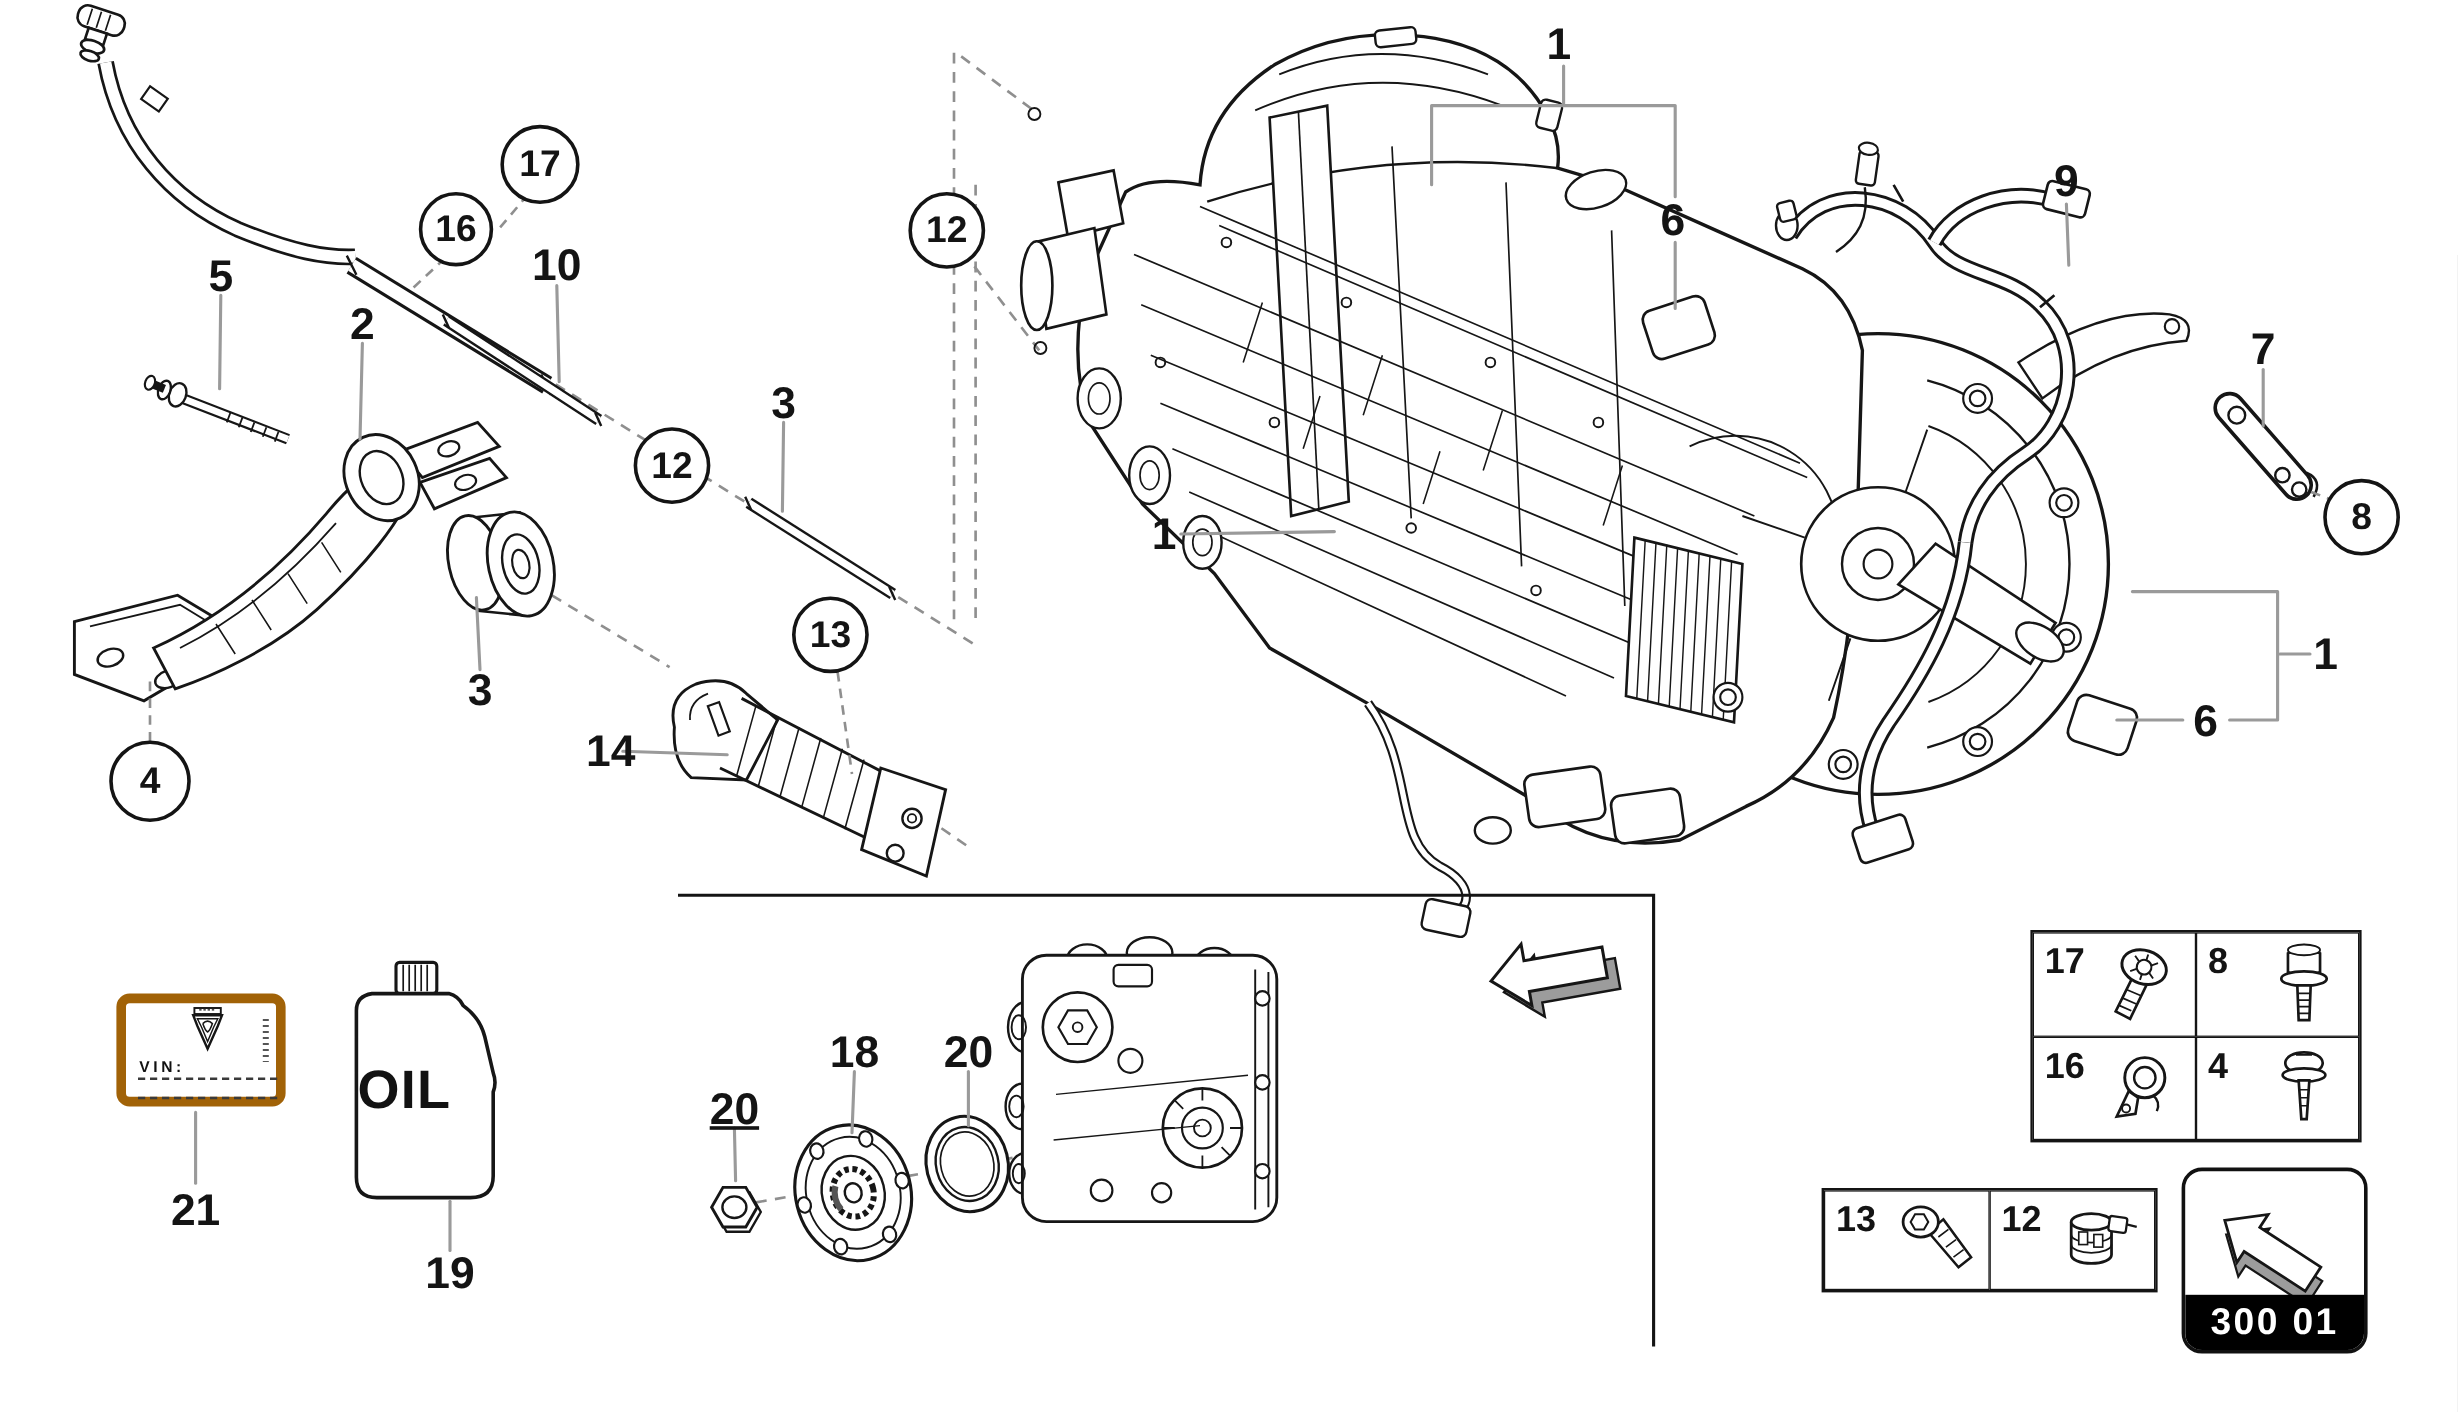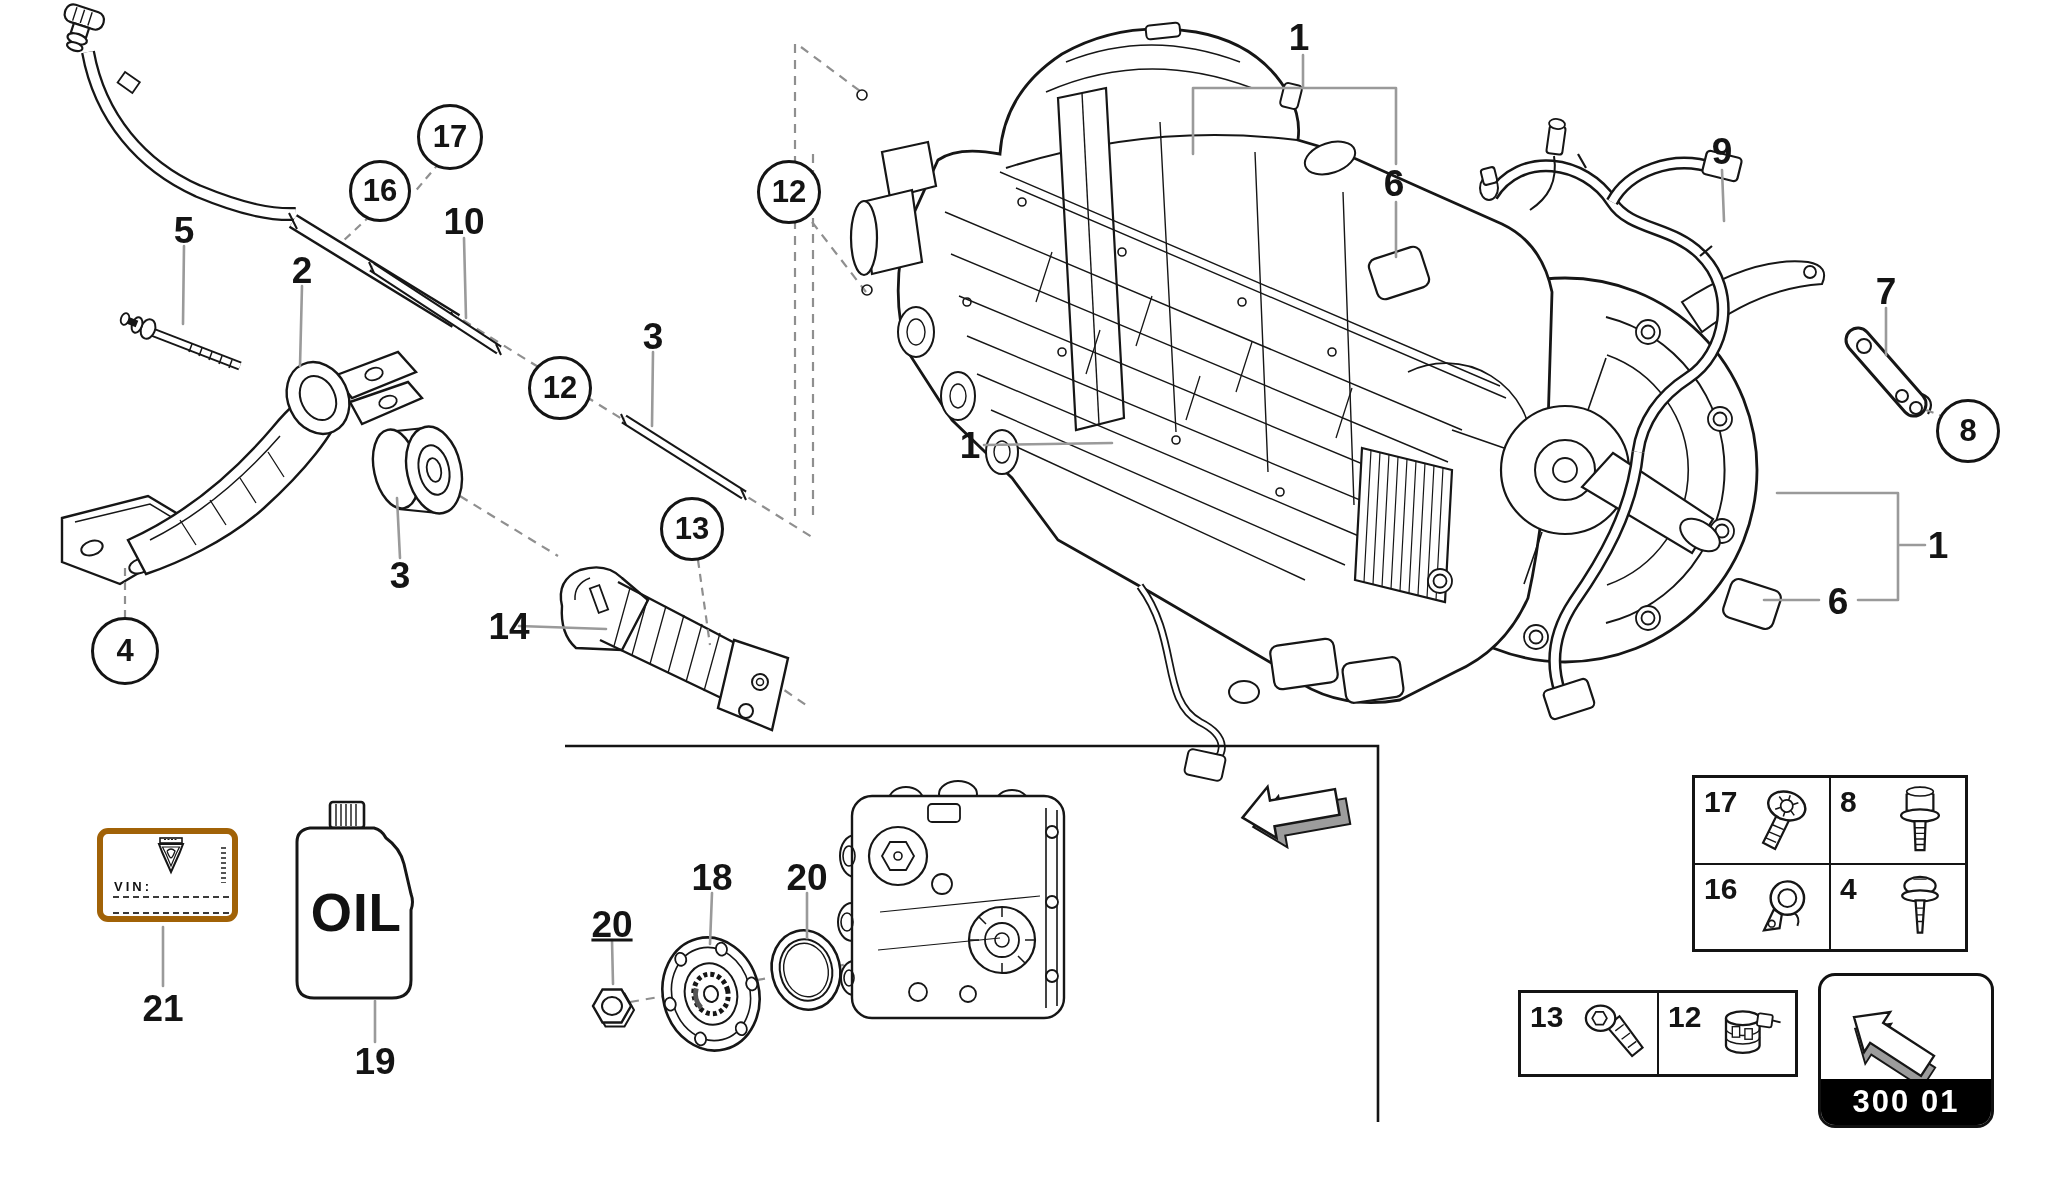--- a/index.html
+++ b/index.html
@@ -10,39 +10,39 @@
   
   #callout-layer{position:absolute;left:0;top:0;width:100%;height:100%;pointer-events:none;}
   .callout-num{position:absolute;transform:translate(-50%,-50%);
        font-weight:bold;font-size:37px;line-height:1;color:#141414;letter-spacing:0;}
   .callout-circle{position:absolute;transform:translate(-50%,-50%);
        border:3.5px solid #141414;border-radius:50%;background:#fff;
        display:flex;align-items:center;justify-content:center;
        font-weight:bold;font-size:31px;color:#141414;}
   
   .vin-label{position:absolute;left:97px;top:828px;width:141px;height:94px;background:#fff;
-       border:6px solid #a16207;border-radius:11px;box-sizing:border-box;}
+       border:8px solid #a16207;border-radius:11px;box-sizing:border-box;}
   .vin-shield{position:absolute;left:52px;top:3px;}
   .vin-word{position:absolute;left:11px;top:45px;font-weight:bold;font-size:13px;
        letter-spacing:3px;color:#111;}
   .vin-dash{position:absolute;left:10px;width:116px;border-top:2.4px dashed #3a3a3a;}
   .vin-micro{position:absolute;right:6px;top:13px;width:5px;height:36px;
        background:repeating-linear-gradient(#555 0 2px,transparent 2px 5px);}
   
-  .oil-word{position:absolute;left:298px;top:882px;width:104px;text-align:right;
-       font-weight:bold;font-size:53px;color:#121212;letter-spacing:1px;}
+  .oil-word{position:absolute;left:298px;top:882px;width:104px;text-align:left;
+       font-weight:bold;font-size:45px;color:#121212;letter-spacing:1px;}
   
   .legend{position:absolute;display:grid;border:2.4px solid #141414;background:#fff;box-sizing:border-box;}
   .legend-a{left:1692px;top:775px;width:276px;height:177px;grid-template-columns:1fr 1fr;grid-template-rows:1fr 1fr;}
   .legend-b{left:1518px;top:990px;width:280px;height:87px;grid-template-columns:1fr 1fr;}
   .lg-cell{position:relative;border:1.3px solid #141414;}
   .lg-num{position:absolute;left:9px;top:7px;font-weight:bold;font-size:30px;color:#141414;}
   .lg-icon{position:absolute;right:6px;top:50%;transform:translateY(-50%);}
   
-  .badge{position:absolute;left:1818px;top:973px;width:176px;height:155px;background:#fff;
+  .badge{position:absolute;left:1818px;top:973px;width:155px;height:155px;background:#fff;
        border:3px solid #111;border-radius:17px;box-sizing:border-box;overflow:hidden;}
   .badge-band{position:absolute;left:0;right:0;bottom:0;height:46px;background:#000;
        display:flex;align-items:center;justify-content:center;color:#fff;
        font-weight:bold;font-size:31px;letter-spacing:2px;}
   .badge-arrow{position:absolute;left:0;top:0;}
 </style>
 </head>
 <body>
 
 <div class="stage">

